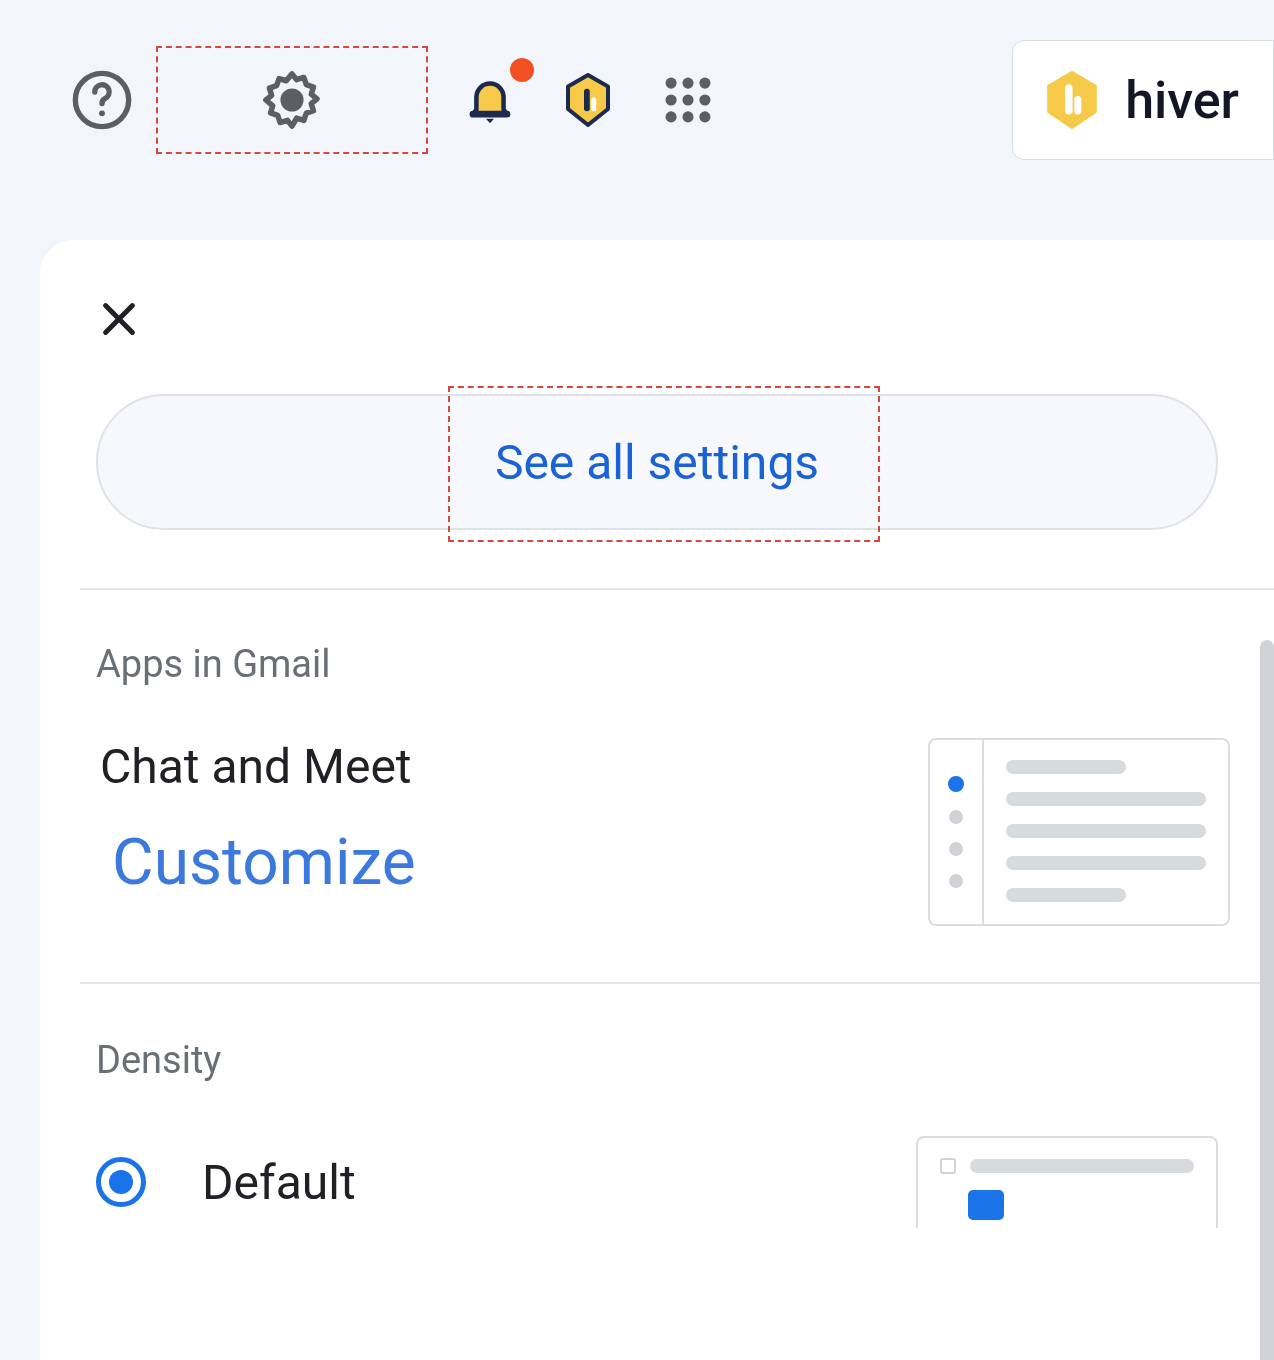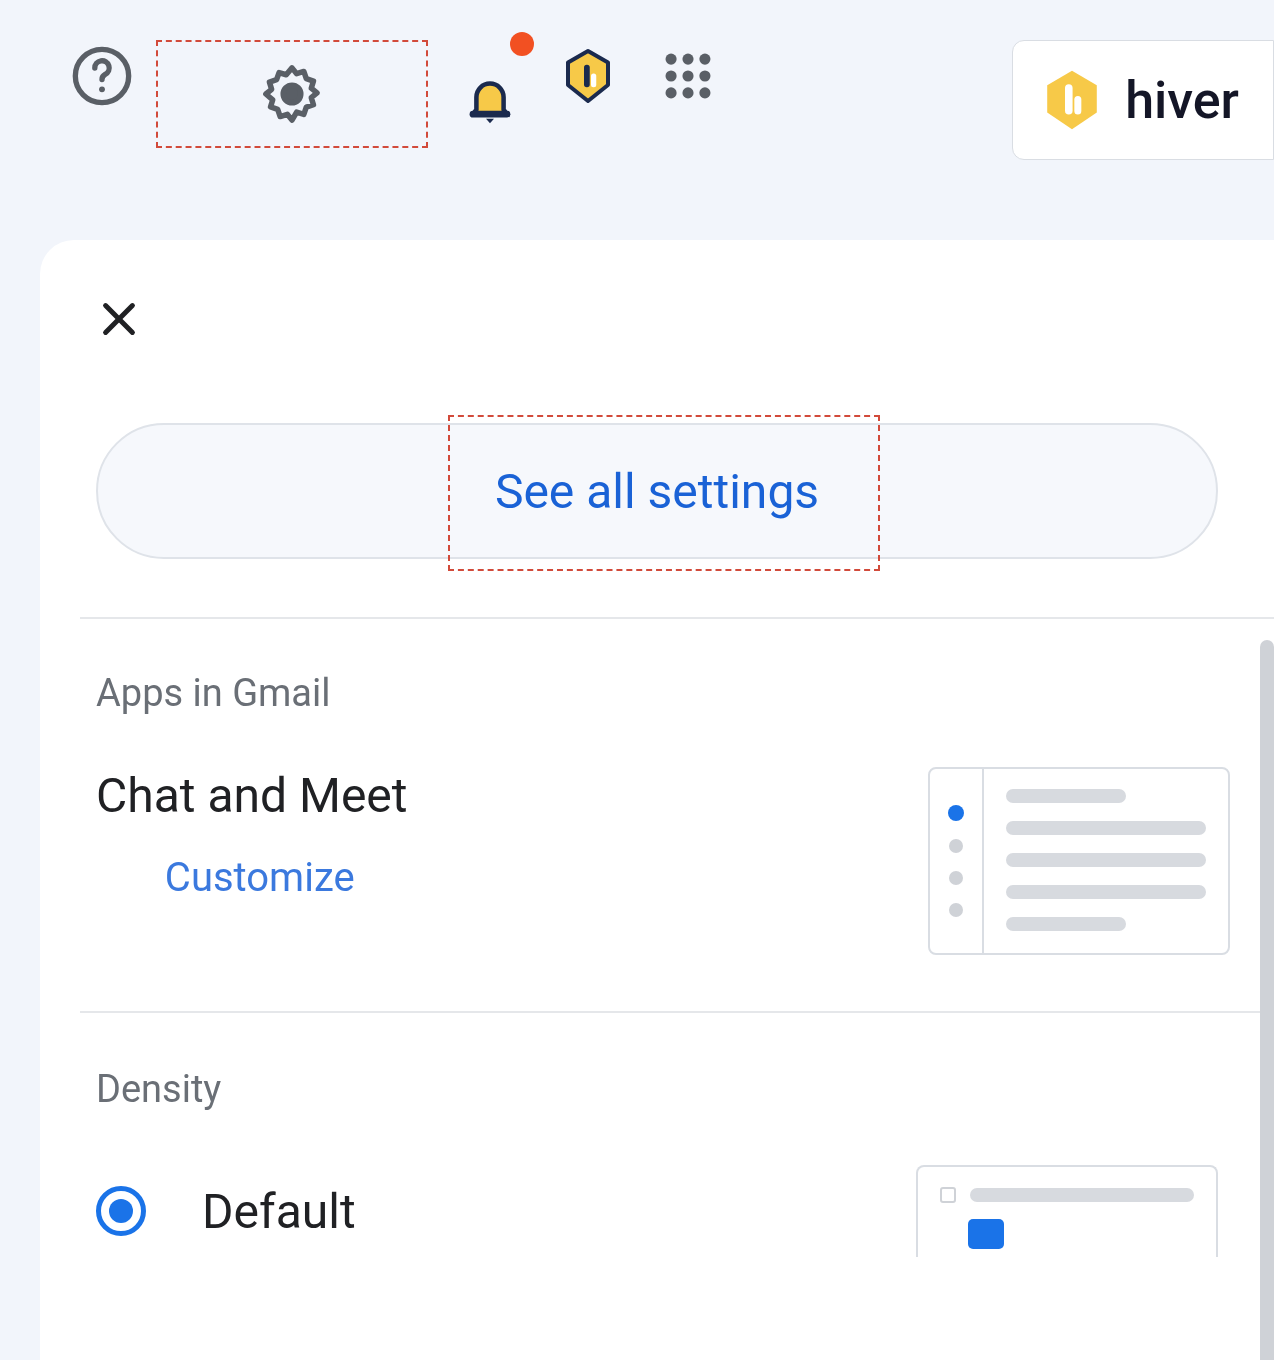--- a/index.html
+++ b/index.html
@@ -7,20 +7,21 @@
     body {
       font-family: "Google Sans", Roboto, Arial, sans-serif;
       background: #f2f5fb;
       color: #202124;
       overflow: hidden;
     }
 
     
     .topbar {
       display: flex;
+      align-items: center;
       gap: 28px;
       padding: 40px 0 30px 22px;
       margin-left: 44px;
     }
     .topbar .icon-btn {
       width: 72px; height: 72px;
       display: flex; align-items: center; justify-content: center;
       border-radius: 50%;
       cursor: pointer;
     }
@@ -62,21 +63,21 @@
     }
     .panel-header {
       display: flex;
       align-items: center;
       justify-content: space-between;
       padding: 8px 56px 52px 56px;
     }
     .panel-title { font-size: 50px; color: #202124; letter-spacing: 0.3px; }
     .close-x { width: 46px; height: 46px; cursor: pointer; }
 
-    .see-all-wrap { padding: 0 56px 58px 56px; margin-top: 29px; }
+    .see-all-wrap { padding: 0 56px 58px 56px; }
     .see-all-btn {
       width: 100%;
       height: 136px;
       background: #f6f8fc;
       border: 2px solid #dfe3e9;
       border-radius: 70px;
       position: relative;
       display: flex; align-items: center; justify-content: center;
       cursor: pointer;
     }
@@ -91,21 +92,21 @@
     }
     .see-all-text { font-size: 48px; color: #1a62d6; }
 
     .divider { height: 2px; background: #e5e7ea; margin: 0 0 0 40px; }
 
     .section { padding: 52px 44px 56px 56px; }
     .section-label { font-size: 38px; color: #6a6f76; margin-bottom: 52px; }
 
     .apps-row { display: flex; align-items: flex-start; justify-content: space-between; text-align: center; }
     .apps-left .row-name { font-size: 48px; color: #202124; margin-bottom: 30px; }
-    .apps-left .customize { font-size: 40px; color: #3b79de; cursor: pointer; margin-left: 16px; }
+    .apps-left .customize { font-size: 64px; color: #3b79de; cursor: pointer; margin-left: 16px; }
     .preview-box {
       width: 302px; height: 188px;
       border: 2px solid #d9dde3;
       border-radius: 8px;
       display: flex;
       overflow: hidden;
     }
     .preview-rail {
       width: 54px;
       border-right: 2px solid #d9dde3;

